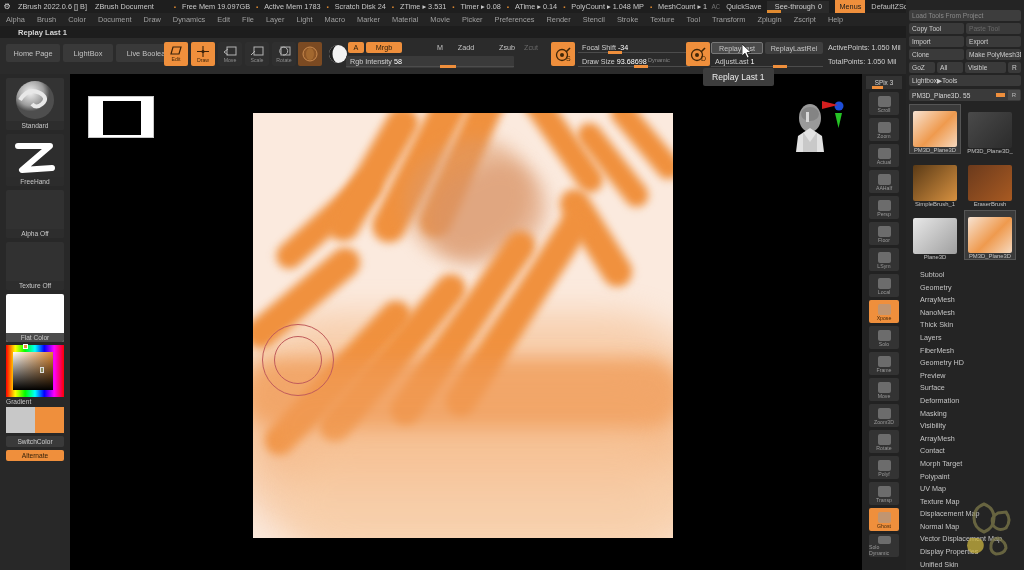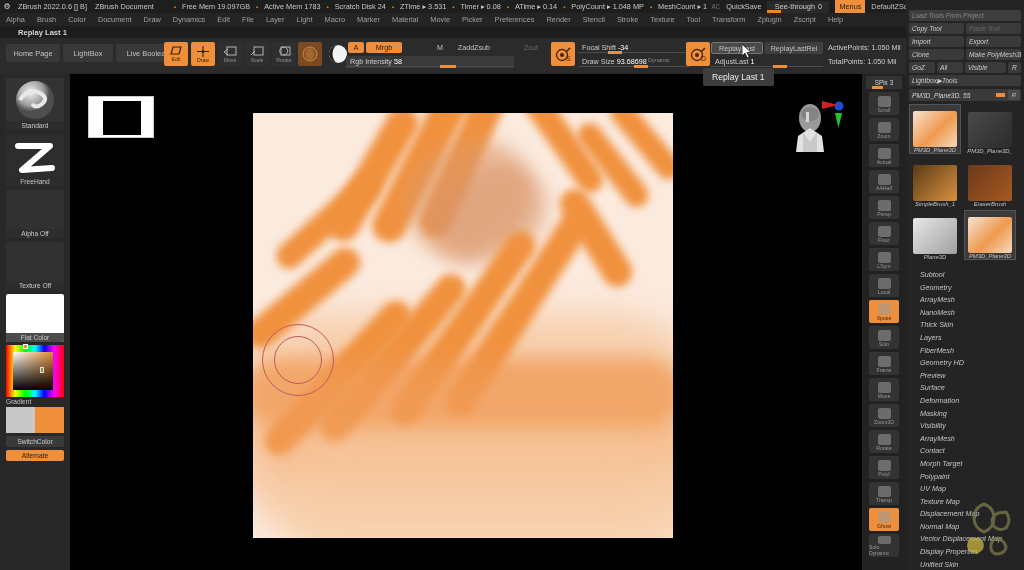--- a/index.html
+++ b/index.html
@@ -178,21 +178,20 @@
   .rslider {
     position:relative; width:36px; height:13px; margin:2px auto 0; background:#333;
     font-size:6.4px; color:#d4d4d4; display:flex; align-items:center; justify-content:center; gap:2px;
   }
   .rslider .knob { position:absolute; bottom:0; left:6px; width:11px; height:3px; background:#ef8f3c; }
 
   
   .rpanel {
     position:absolute; top:0; left:906px; width:118px; height:570px;
     background:#242424;
-    font-style:italic;
   }
   .rp-row { display:flex; gap:2px; padding: 1px 3px; }
   .rp-btn {
     flex:1; height:11px; background:#3a3a3a; border-radius:2px;
     font-size:6.6px; color:#cdcdcd; display:flex; align-items:center;
     padding-left:3px; white-space:nowrap; overflow:hidden;
   }
   .rp-btn.dim { color:#6a6a6a; }
   .rp-btn.tiny { flex:0 0 13px; justify-content:center; padding-left:0; }
   .rp-btn.narrow { flex:0 0 26px; }
@@ -357,21 +356,21 @@
         <circle cx="10" cy="10" r="9" fill="#f2f2f2"></circle>
         <path d="M10 1 A9 9 0 0 0 10 19 A5.5 9 0 0 1 10 1 Z" fill="#1d1d1d"></path>
       </svg>
     </div>
 
     <div class="smallbtn orange" style="left:348px;top:4px;width:16px;height:11px">A</div>
     <div class="smallbtn orange" style="left:366px;top:4px;width:36px;height:11px">Mrgb</div>
     <div class="smallbtn" style="left:403px;top:20px;width:28px;height:11px;background:transparent">Rgb</div>
     <div class="smallbtn" style="left:433px;top:4px;width:14px;height:11px;background:transparent">M</div>
     <div class="smallbtn" style="left:451px;top:4px;width:30px;height:11px;background:transparent">Zadd</div>
-    <div class="smallbtn" style="left:467px;top:4px;width:30px;height:11px;background:transparent">Zsub</div>
+    <div class="smallbtn" style="left:492px;top:4px;width:30px;height:11px;background:transparent">Zsub</div>
     <div class="smallbtn dim" style="left:517px;top:4px;width:28px;height:11px;background:transparent">Zcut</div>
 
     <div class="slider" style="left:346px;top:18px;width:168px;height:12px">
       <span class="lbl"><span>Rgb Intensity</span>
       <span class="val">58</span></span>
       <span class="track"></span>
       <span class="knob" style="left:94px;width:16px"></span>
     </div>
 
 

